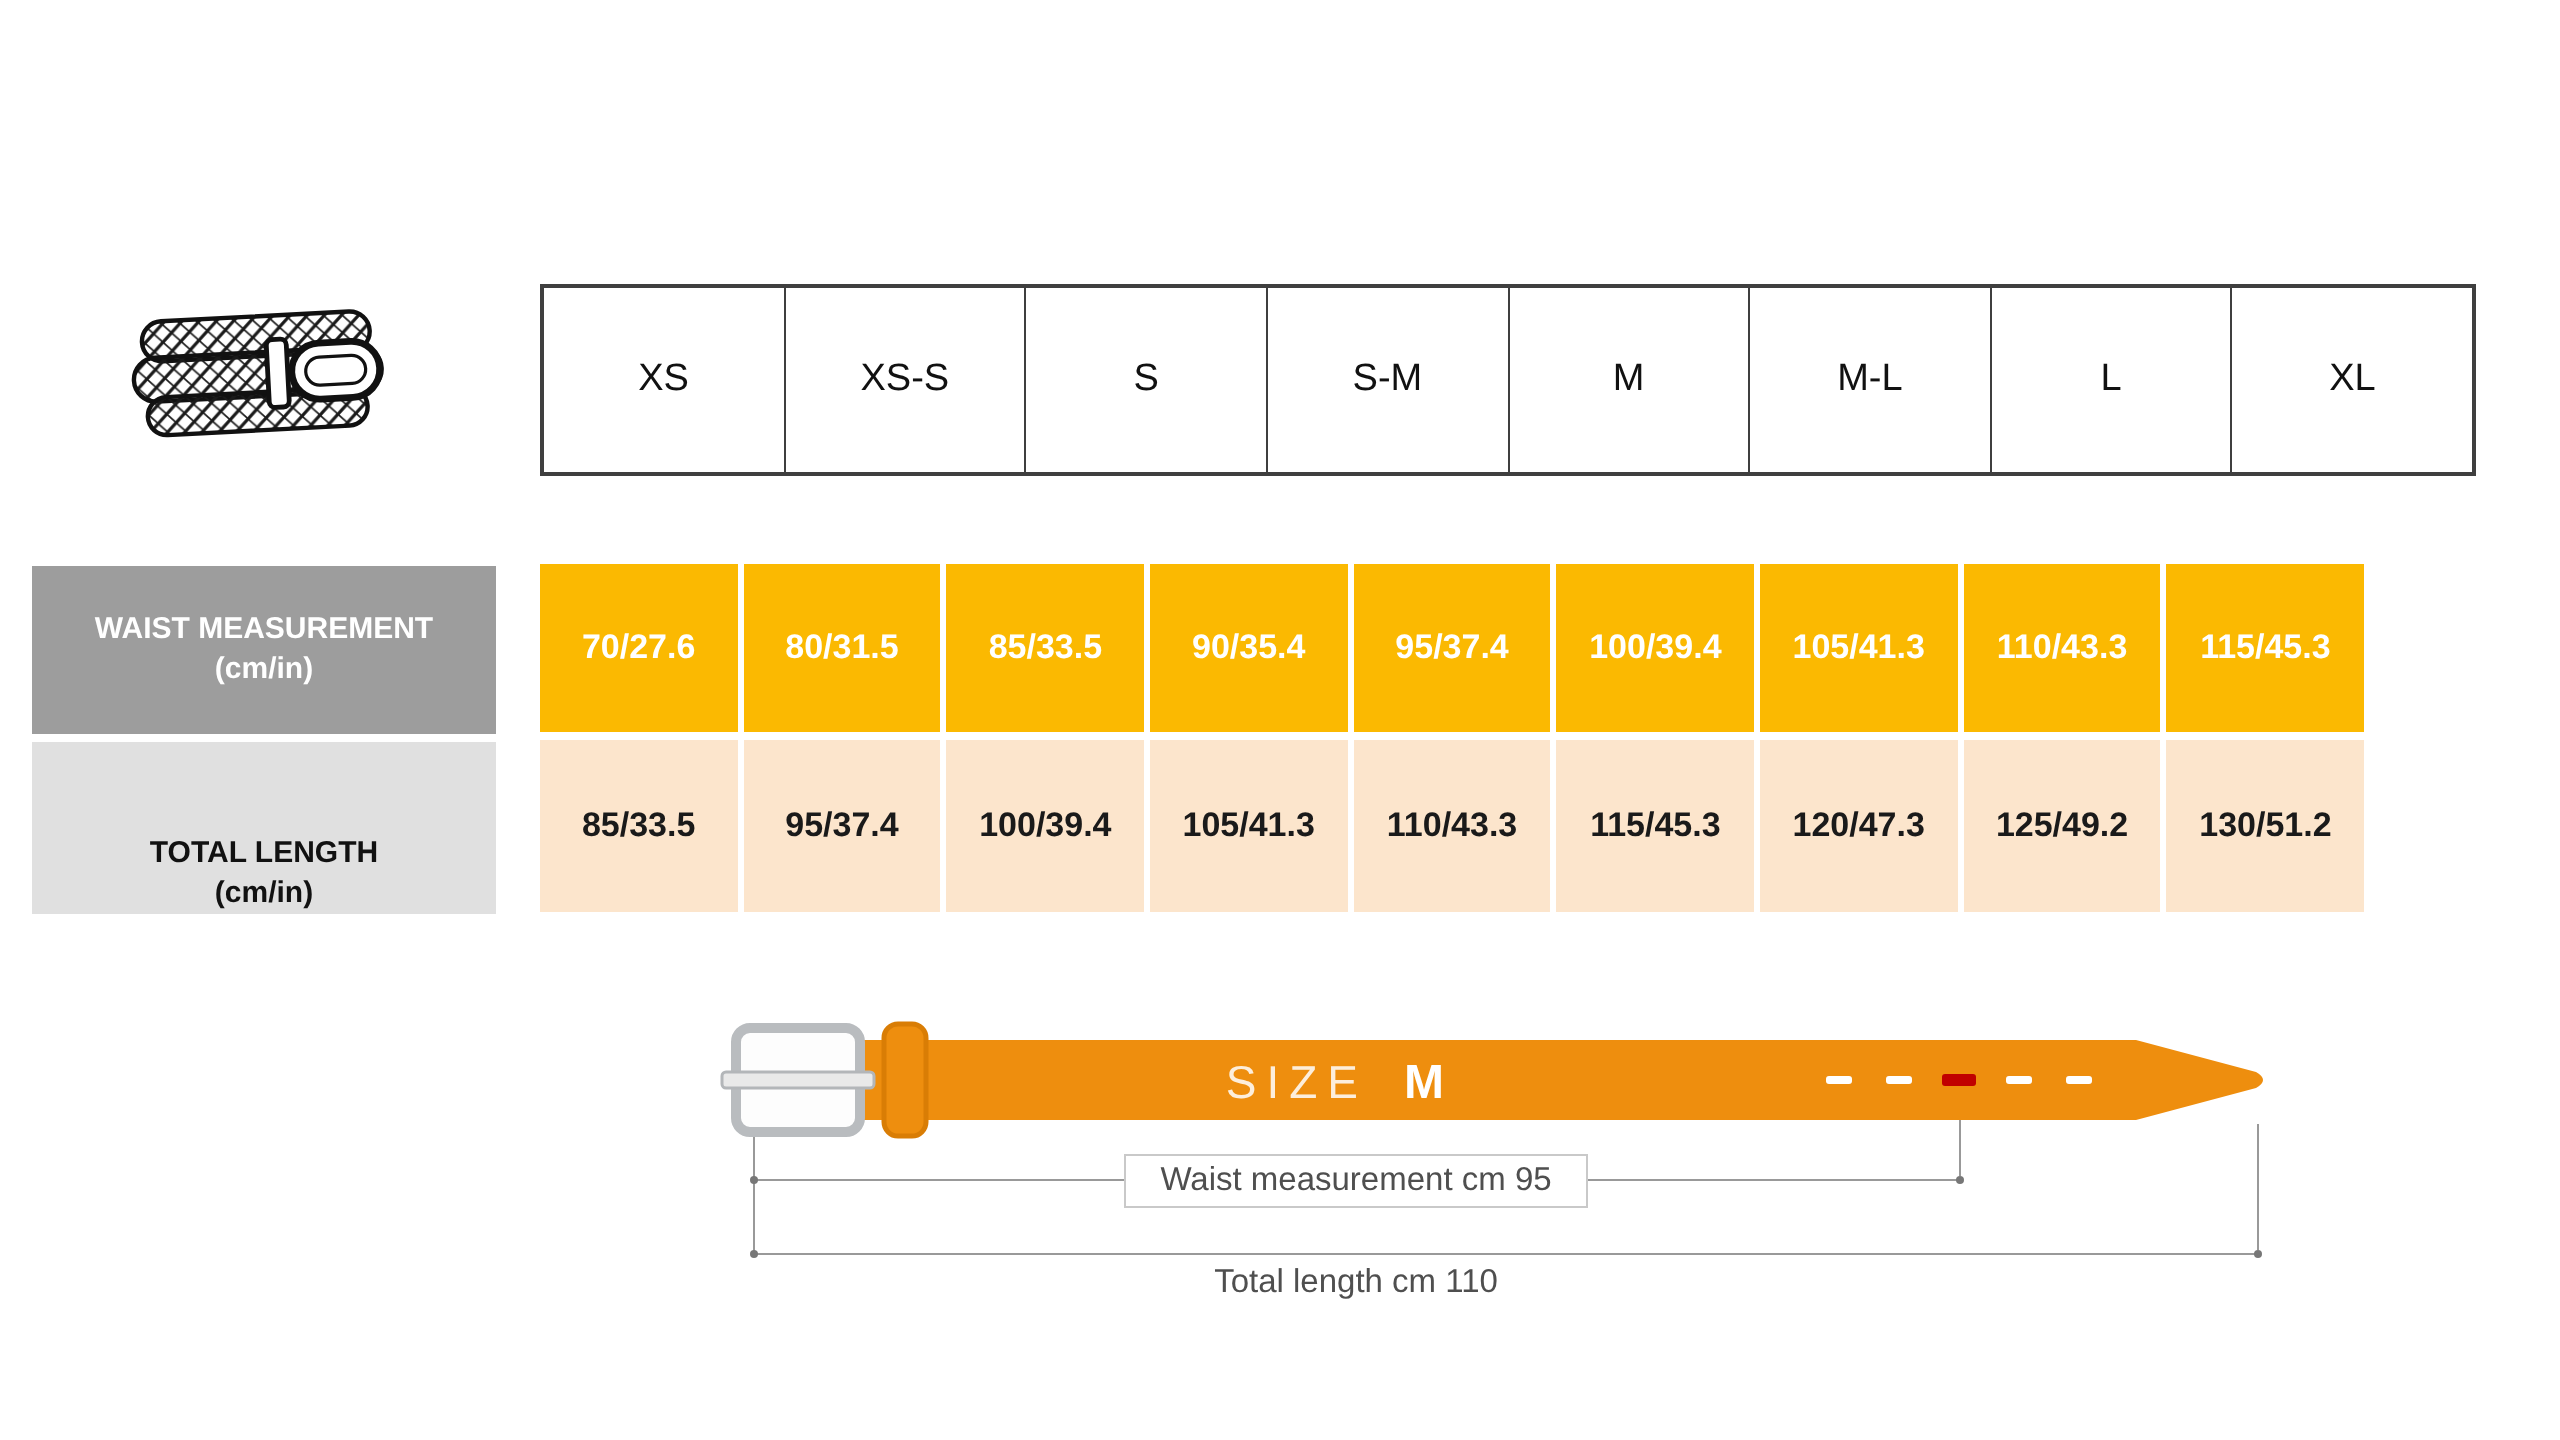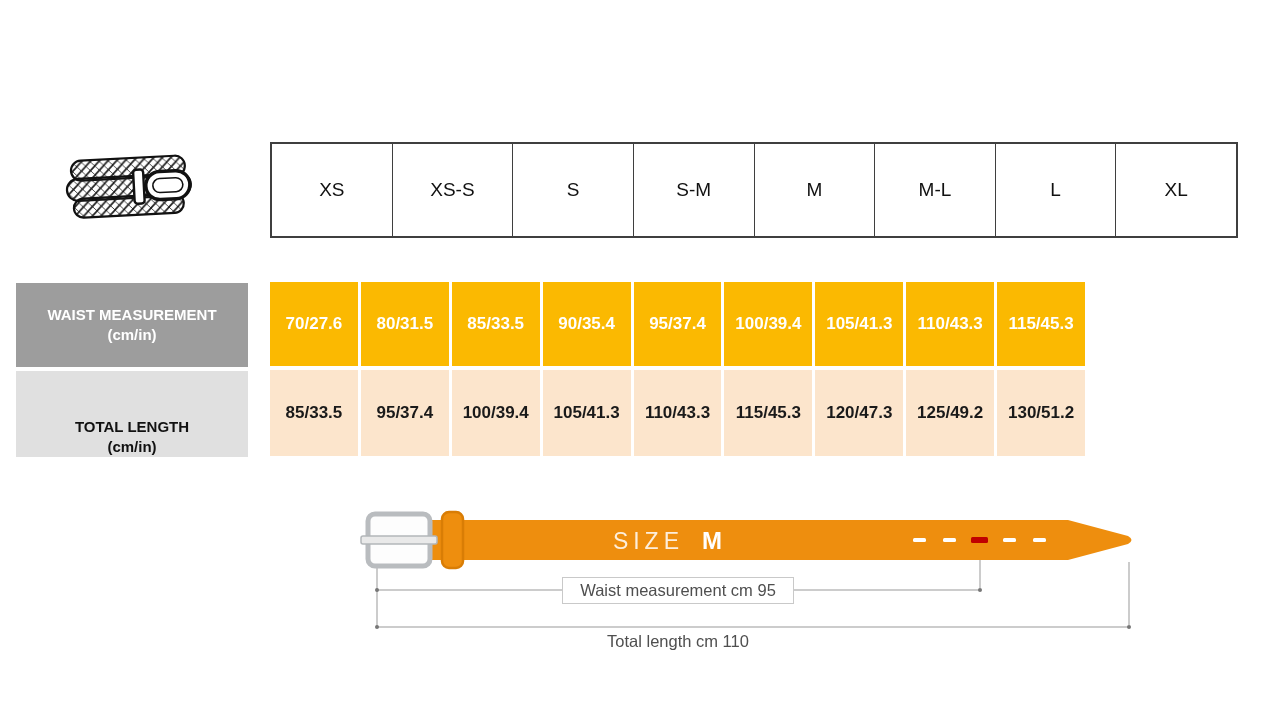--- a/index.html
+++ b/index.html
@@ -25,21 +25,21 @@
   .row-label{
     position:absolute;left:16px;width:232px;display:flex;flex-direction:column;
     align-items:center;justify-content:center;font-weight:bold;font-size:15px;line-height:20px;
     text-align:center;
   }
   .row-label.waist{top:283px;height:84px;background:var(--label-gray);color:#fff;}
   .row-label.total{top:371px;height:86px;background:var(--label-light-gray);color:#111;justify-content:flex-end;}
 
   
   .data-row{
-    position:absolute;left:270px;width:815px;display:flex;gap:3px;
+    position:absolute;left:270px;width:912px;display:flex;gap:3px;
   }
   .data-row.waist{top:282px;height:84px;}
   .data-row.total{top:370px;height:86px;}
   .data-cell{
     flex:1;display:flex;align-items:center;justify-content:center;
     font-weight:bold;font-size:17px;
   }
   .data-row.waist .data-cell{background:var(--gold);color:#fff;}
   .data-row.total .data-cell{background:var(--peach);color:#1a1a1a;}
 

